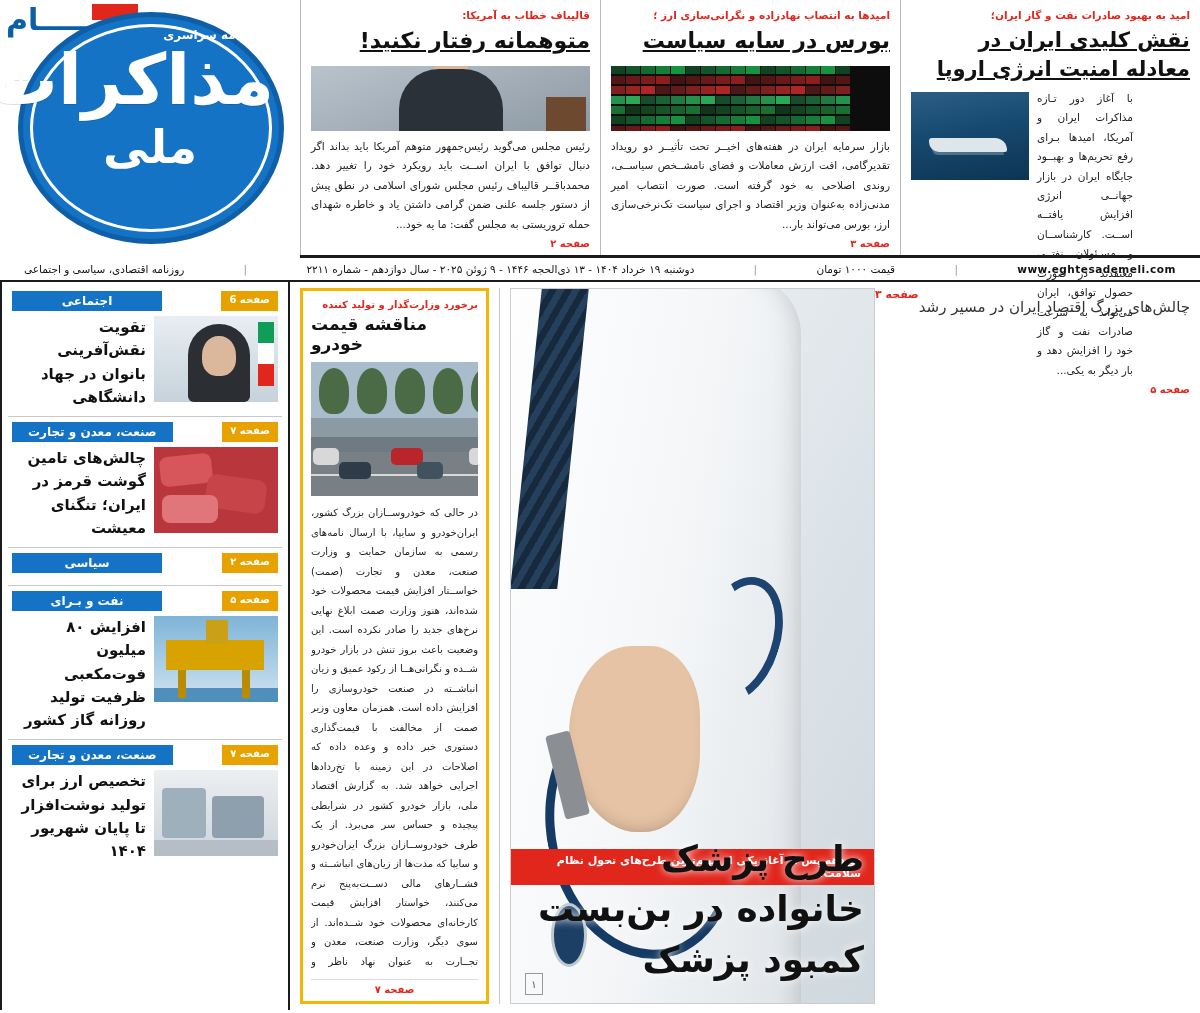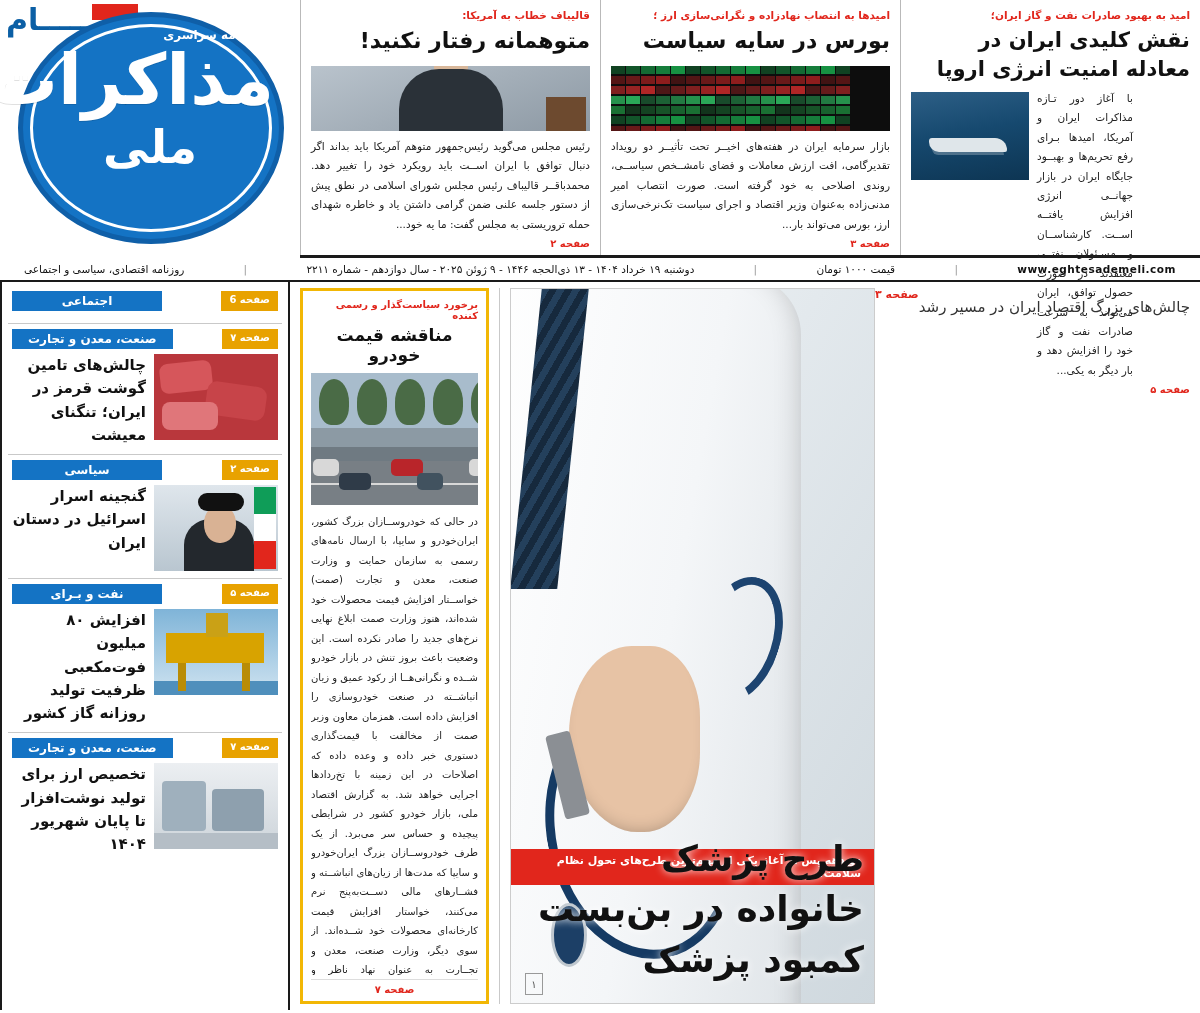--- a/index.html
+++ b/index.html
@@ -109,20 +109,21 @@
     text-align: right;
     margin-bottom: 4px;
     line-height: 1.35;
   }
   .teaser .headline {
     color: #111;
     font-weight: bold;
     text-align: right;
     line-height: 1.35;
     margin-bottom: 6px;
+    text-decoration: underline;
   }
   .teaser.t1 .headline { font-size: 21px; }
   .teaser.t2 .headline { font-size: 22px; }
   .teaser.t3 .headline { font-size: 22px; }
   .teaser .body {
     font-size: 10.5px;
     color: #222;
     text-align: justify;
     line-height: 1.85;
     direction: rtl;
@@ -310,21 +311,21 @@
     border: 3px solid #f2b705;
     padding: 8px 8px 6px 8px;
     height: 100%;
     display: flex;
     flex-direction: column;
   }
   .auto-kicker {
     color: #e1261c; font-size: 10px; font-weight: bold; text-align: right; margin-bottom: 4px;
   }
   .auto-title {
-    color: #111; font-size: 17px; font-weight: bold; text-align: center; margin-bottom: 8px;
+    color: #111; font-size: 17px; font-weight: bold; text-align: left; margin-bottom: 8px;
   }
   .auto-img {
     width: 100%; height: 150px; position: relative; overflow: hidden;
     background: linear-gradient(#a8bccc 0 42%, #8c9aa4 42% 56%, #6f7a82 56% 100%);
     margin-bottom: 7px;
   }
   .auto-img .tree { position:absolute; top:6px; width:30px; height:46px; background:#4a6b46; border-radius:50% 50% 40% 40%; }
   .auto-img .car { position:absolute; height:17px; border-radius:5px; }
   .auto-img .road { position:absolute; left:0; bottom:0; width:100%; height:44px; background:#787f85; }
   .auto-img .line { position:absolute; bottom:20px; left:0; width:100%; height:2px; background:#d8d8d8; }
@@ -596,21 +597,21 @@
             <div class="ph-watch"></div>
             <div class="ph-stetho-chest"></div>
             <div class="photo-caption-bar">دو دهه پس از آغاز یکی از مهم‌ترین طرح‌های تحول نظام سلامت؛</div>
             <div class="photo-title">طرح پزشک خانواده در بن‌بست کمبود پزشک</div>
             <div class="pagenum">۱</div>
           </div>
         </div>
 
         <div class="auto-col">
           <div class="auto-box">
-            <div class="auto-kicker">برخورد سیاست‌گذار و رسمی کننده</div>
+            <div class="auto-kicker">برخورد وزارت‌گذار و تولید کننده</div>
             <div class="auto-title">مناقشه قیمت خودرو</div>
             <div class="auto-img" id="autoimg">
               <div class="road"></div>
                 <div class="line"></div>
             <div class="tree" style="left: 8px;"></div>
                 <div class="tree" style="left: 46px;"></div>
                 <div class="tree" style="left: 84px;"></div>
                 <div class="tree" style="left: 122px;"></div>
                 <div class="tree" style="left: 160px;"></div>
                 <div class="car" style="left: 2px; top: 86px; width: 26px; background: rgb(216, 216, 216);"></div>
@@ -626,20 +627,28 @@
       </div>
     </div>
 
     <div class="right-rail">
 
       <div class="rail-item">
         <div class="rail-head">
           <div class="rail-cat">اجتماعی</div>
           <div class="rail-page">صفحه 6</div>
         </div>
+        <div class="rail-body">
+          <div class="rail-title">تقویت نقش‌آفرینی بانوان در جهاد دانشگاهی</div>
+          <div class="rail-thumb th-anchor">
+            <div class="flag"></div>
+              <div class="scarf"></div>
+              <div class="face2"></div>
+          </div>
+        </div>
       </div>
 
       <div class="rail-item">
         <div class="rail-head">
           <div class="rail-cat">صنعت، معدن و تجارت</div>
           <div class="rail-page">صفحه ۷</div>
         </div>
         <div class="rail-body">
           <div class="rail-title">چالش‌های تامین گوشت قرمز در ایران؛ تنگنای معیشت</div>
           <div class="rail-thumb th-meat">
@@ -647,29 +656,20 @@
               <div class="s2"></div>
               <div class="s3"></div>
           </div>
         </div>
       </div>
 
       <div class="rail-item">
         <div class="rail-head">
           <div class="rail-cat">سیاسی</div>
           <div class="rail-page">صفحه ۲</div>
-        </div>
-        <div class="rail-body">
-          <div class="rail-title">گنجینه اسرار اسرائیل در دستان ایران</div>
-          <div class="rail-thumb th-cleric">
-            <div class="flag"></div>
-              <div class="robe"></div>
-              <div class="face"></div>
-              <div class="turban"></div>
-          </div>
         </div>
       </div>
 
       <div class="rail-item">
         <div class="rail-head">
           <div class="rail-cat">نفت و بـرای</div>
           <div class="rail-page">صفحه ۵</div>
         </div>
         <div class="rail-body">
           <div class="rail-title">افزایش ۸۰ میلیون فوت‌مکعبی ظرفیت تولید روزانه گاز کشور</div>

